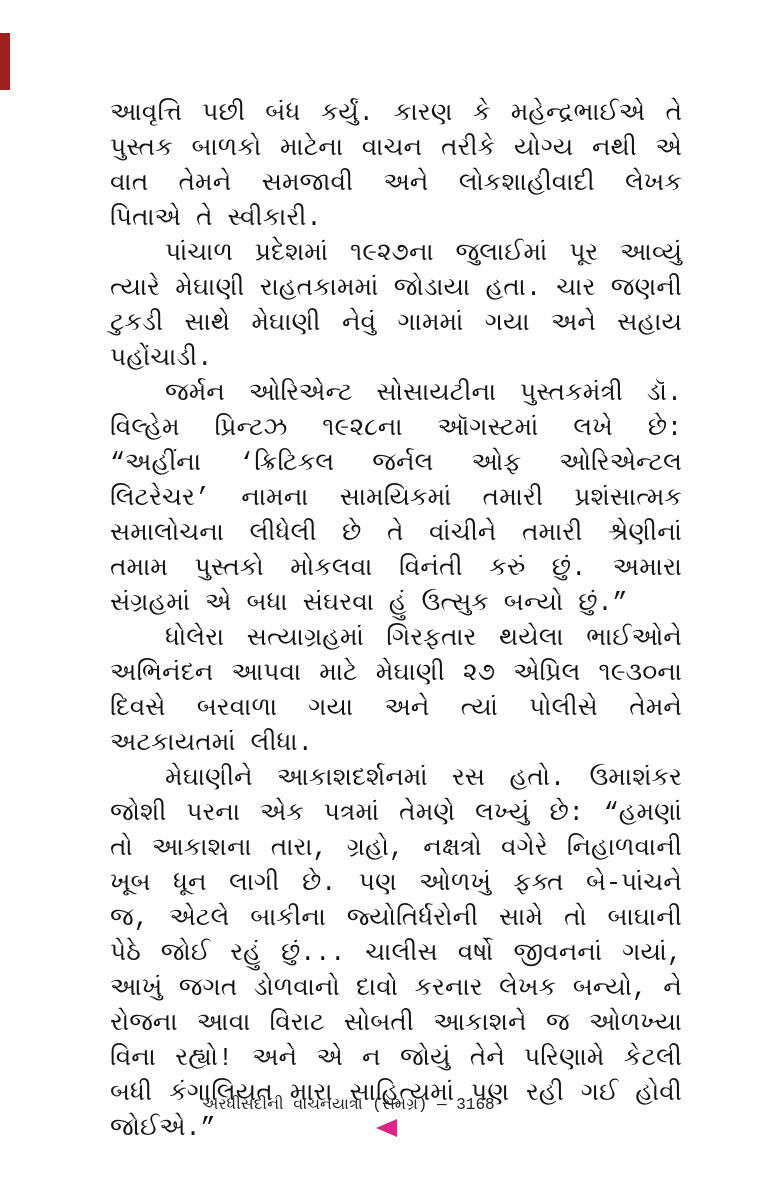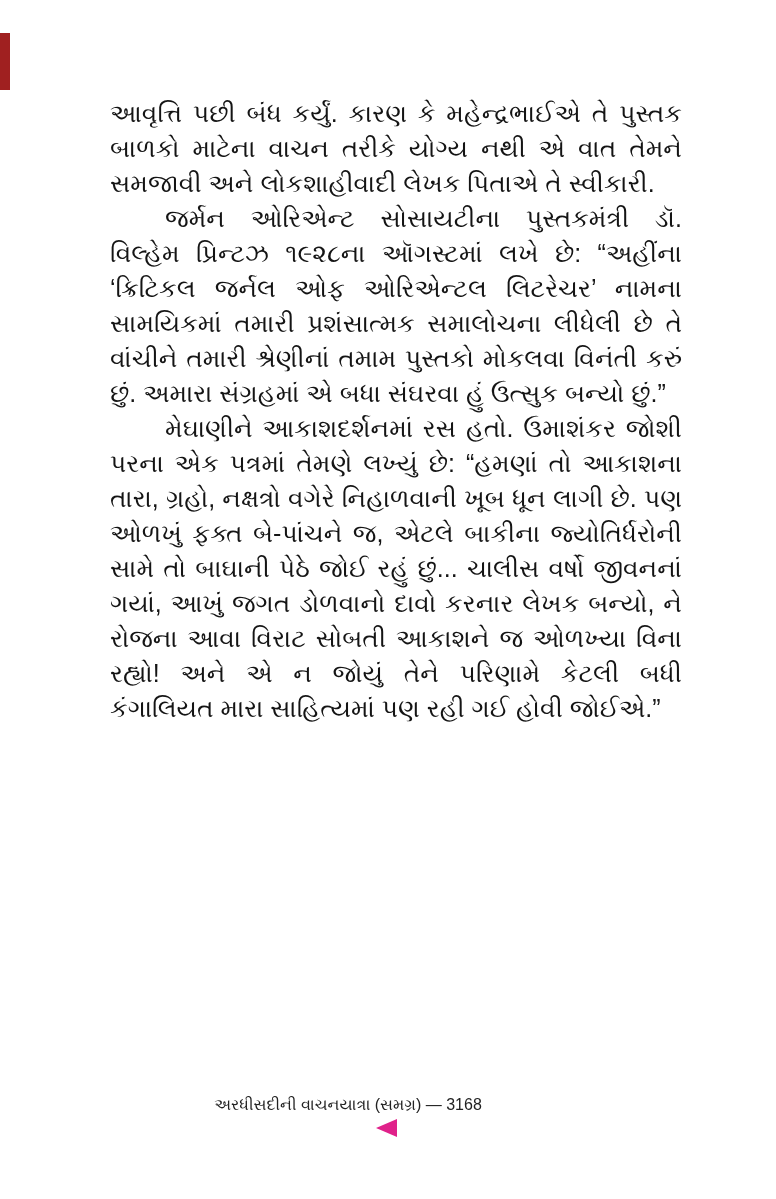--- a/index.html
+++ b/index.html
@@ -6,21 +6,21 @@
     margin: 0;
     padding: 0;
     background: #ffffff;
   }
   .page {
     position: relative;
     width: 776px;
     height: 1199px;
     background: var(--paper, #ffffff);
     overflow: hidden;
-    font-family: Liberation Sans, sans-serif;
+    font-family: Liberation Mono, monospace;
   }
   .edge-tab {
     position: absolute;
     left: 0;
     top: 33px;
     width: 10px;
     height: 57px;
     background: var(--accent-red, #a02020);
   }
   .text-block {
@@ -64,21 +64,23 @@
 </style>
 </head>
 <body>
 
 <div class="page">
 
   <div class="edge-tab"></div>
 
   <div class="text-block">
     <p>આવૃત્તિ પછી બંધ કર્યું. કારણ કે મહેન્દ્રભાઈએ તે પુસ્તક બાળકો માટેના વાચન તરીકે યોગ્ય નથી એ વાત તેમને સમજાવી અને લોકશાહીવાદી લેખક પિતાએ તે સ્વીકારી.</p>
+    <p class="indented">પાંચાળ પ્રદેશમાં ૧૯૨૭ના જુલાઈમાં પૂર આવ્યું ત્યારે મેઘાણી રાહતકામમાં જોડાયા હતા. ચાર જણની ટુકડી સાથે મેઘાણી નેવું ગામમાં ગયા અને સહાય પહોંચાડી.</p>
     <p class="indented">જર્મન ઓરિએન્ટ સોસાયટીના પુસ્તકમંત્રી ડૉ. વિલ્હેમ પ્રિન્ટઝ ૧૯૨૮ના ઑગસ્ટમાં લખે છે: “અહીંના ‘ક્રિટિકલ જર્નલ ઓફ ઓરિએન્ટલ લિટરેચર’ નામના સામયિકમાં તમારી પ્રશંસાત્મક સમાલોચના લીધેલી છે તે વાંચીને તમારી શ્રેણીનાં તમામ પુસ્તકો મોકલવા વિનંતી કરું છું. અમારા સંગ્રહમાં એ બધા સંઘરવા હું ઉત્સુક બન્યો છું.”</p>
+    <p class="indented">ધોલેરા સત્યાગ્રહમાં ગિરફતાર થયેલા ભાઈઓને અભિનંદન આપવા માટે મેઘાણી ૨૭ એપ્રિલ ૧૯૩૦ના દિવસે બરવાળા ગયા અને ત્યાં પોલીસે તેમને અટકાયતમાં લીધા.</p>
     <p class="indented">મેઘાણીને આકાશદર્શનમાં રસ હતો. ઉમાશંકર જોશી પરના એક પત્રમાં તેમણે લખ્યું છે: “હમણાં તો આકાશના તારા, ગ્રહો, નક્ષત્રો વગેરે નિહાળવાની ખૂબ ધૂન લાગી છે. પણ ઓળખું ફક્ત બે-પાંચને જ, એટલે બાકીના જ્યોતિર્ધરોની સામે તો બાઘાની પેઠે જોઈ રહું છું... ચાલીસ વર્ષો જીવનનાં ગયાં, આખું જગત ડોળવાનો દાવો કરનાર લેખક બન્યો, ને રોજના આવા વિરાટ સોબતી આકાશને જ ઓળખ્યા વિના રહ્યો! અને એ ન જોયું તેને પરિણામે કેટલી બધી કંગાલિયત મારા સાહિત્યમાં પણ રહી ગઈ હોવી જોઈએ.”</p>
   </div>
 
   <div class="footer">
     <span>અરધીસદીની વાચનયાત્રા (સમગ્ર) — 3168</span>
   </div>
 
   <div class="nav-arrow"></div>
 
 </div>

